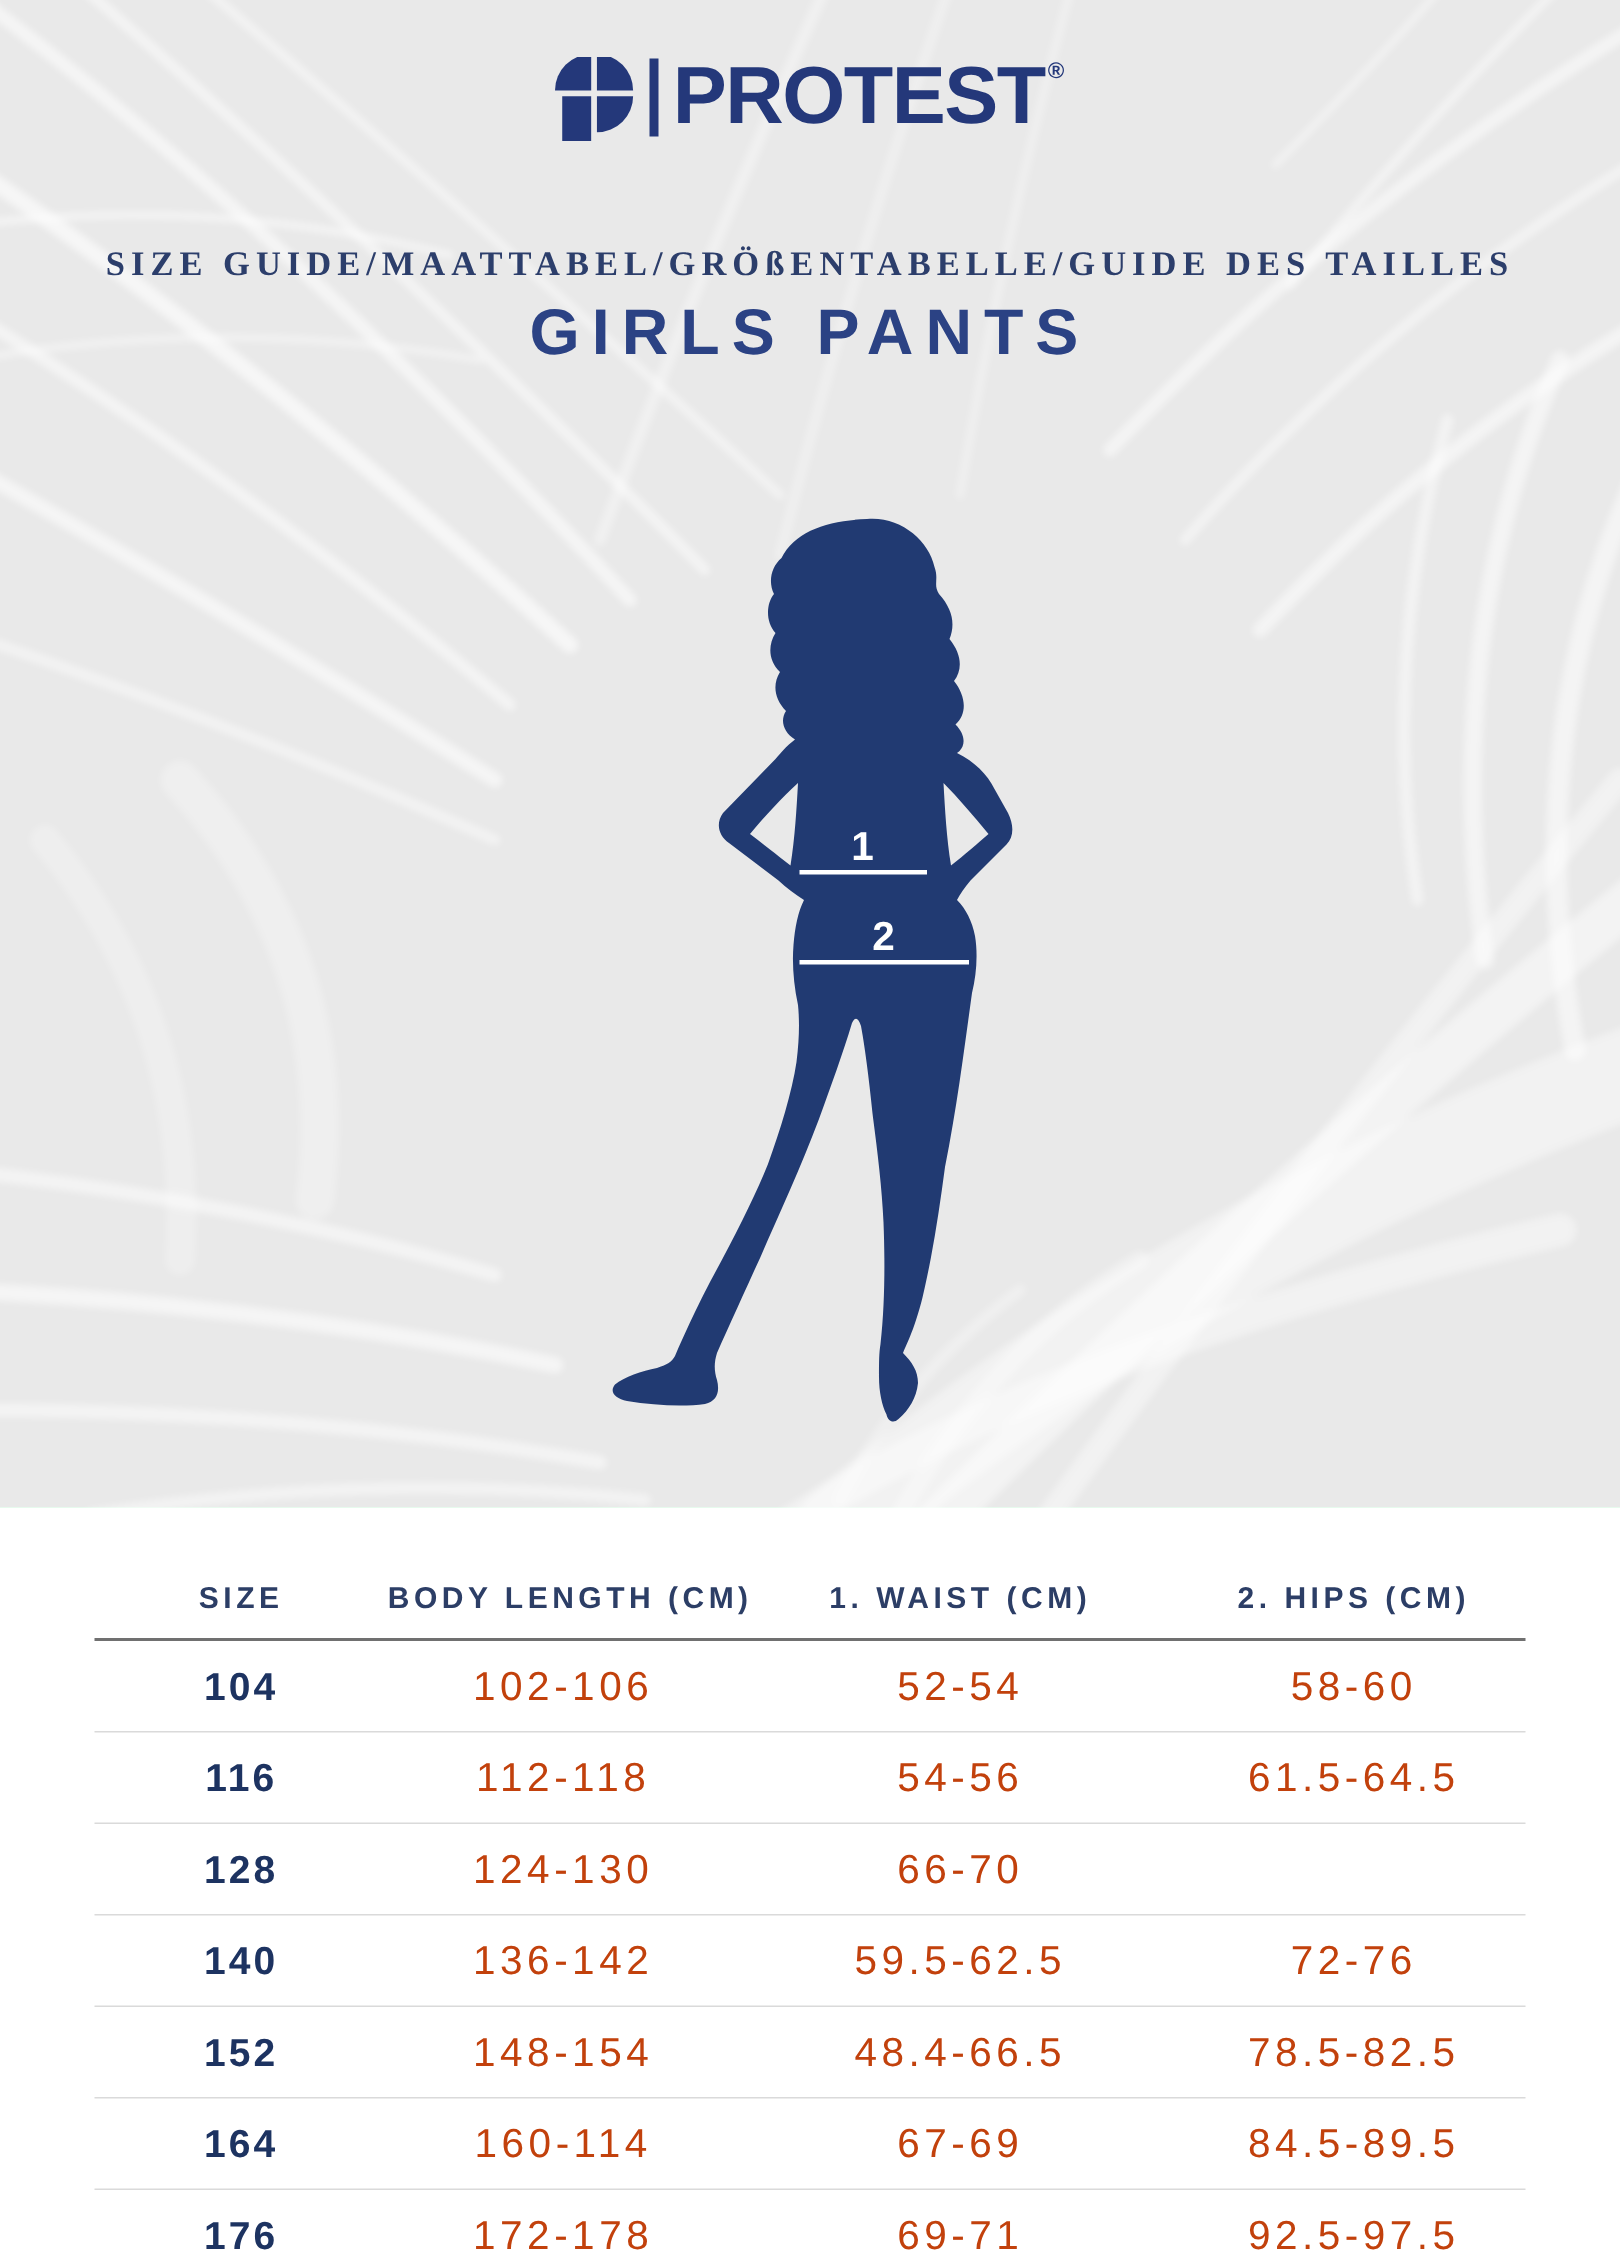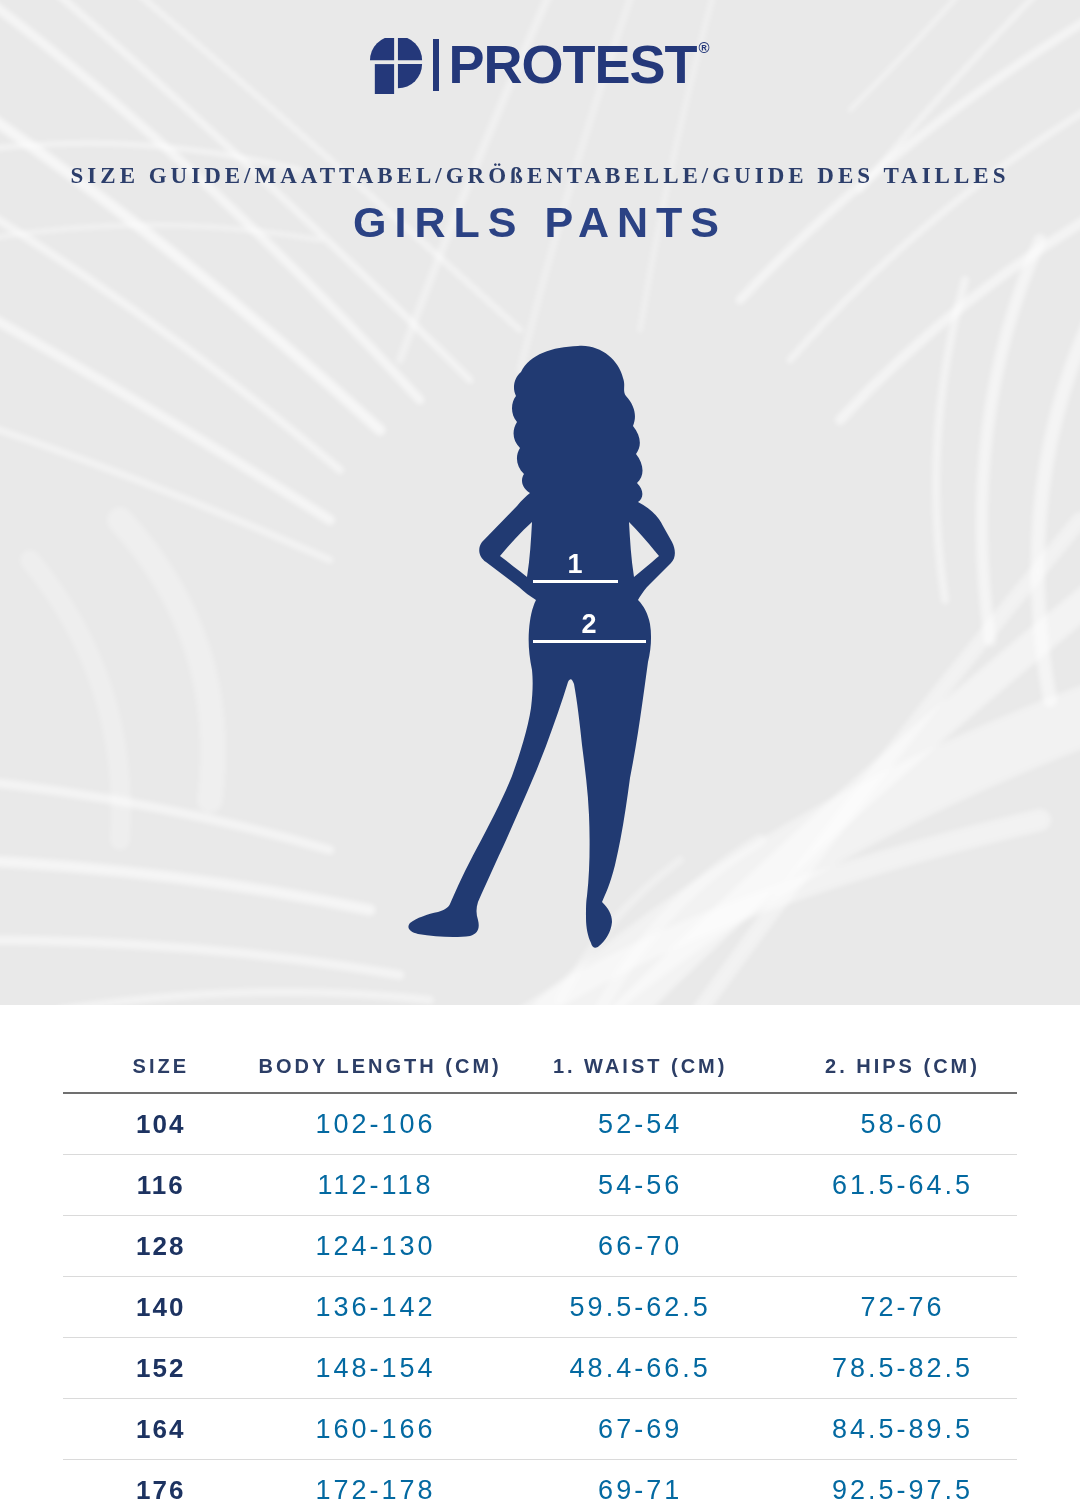--- a/index.html
+++ b/index.html
@@ -27,21 +27,21 @@
 
   
   .table-section{position:absolute;top:1005px;left:0;width:1080px;height:495px;background:#ffffff;}
   .size-table{position:absolute;left:63px;right:63px;top:35px;}
   .thead,.trow{display:grid;grid-template-columns:20.5% 24.5% 31% 24%;align-items:center;}
   .thead{height:52px;}
   .hcell{text-align:center;font-size:20px;font-weight:bold;letter-spacing:3px;color:#2c3e66;white-space:nowrap;}
   .head-rule{height:2px;background:#707070;}
   .trow{height:60px;}
   .trow + .trow{border-top:1px solid #dadada;}
-  .cell{text-align:center;font-size:27px;color:#0369a1;letter-spacing:3px;white-space:nowrap;}
+  .cell{text-align:center;font-size:27px;color:#c2410c;letter-spacing:3px;white-space:nowrap;}
   .size-cell{font-weight:bold;font-size:26px;color:#1d3361;letter-spacing:2px;}
 </style>
 </head>
 <body>
 
 <div class="hero">
 
   <svg class="bg" viewBox="0 0 1080 1005" aria-hidden="true">
     <defs>
       <filter id="soft" x="-20%" y="-20%" width="140%" height="140%">
@@ -170,21 +170,21 @@
 
   <div class="trow">
     <div class="cell size-cell">152</div>
     <div class="cell">148-154</div>
     <div class="cell">48.4-66.5</div>
     <div class="cell">78.5-82.5</div>
   </div>
 
   <div class="trow">
     <div class="cell size-cell">164</div>
-    <div class="cell">160-166</div>
+    <div class="cell">160-114</div>
     <div class="cell">67-69</div>
     <div class="cell">84.5-89.5</div>
   </div>
 
   <div class="trow">
     <div class="cell size-cell">176</div>
     <div class="cell">172-178</div>
     <div class="cell">69-71</div>
     <div class="cell">92.5-97.5</div>
   </div>

